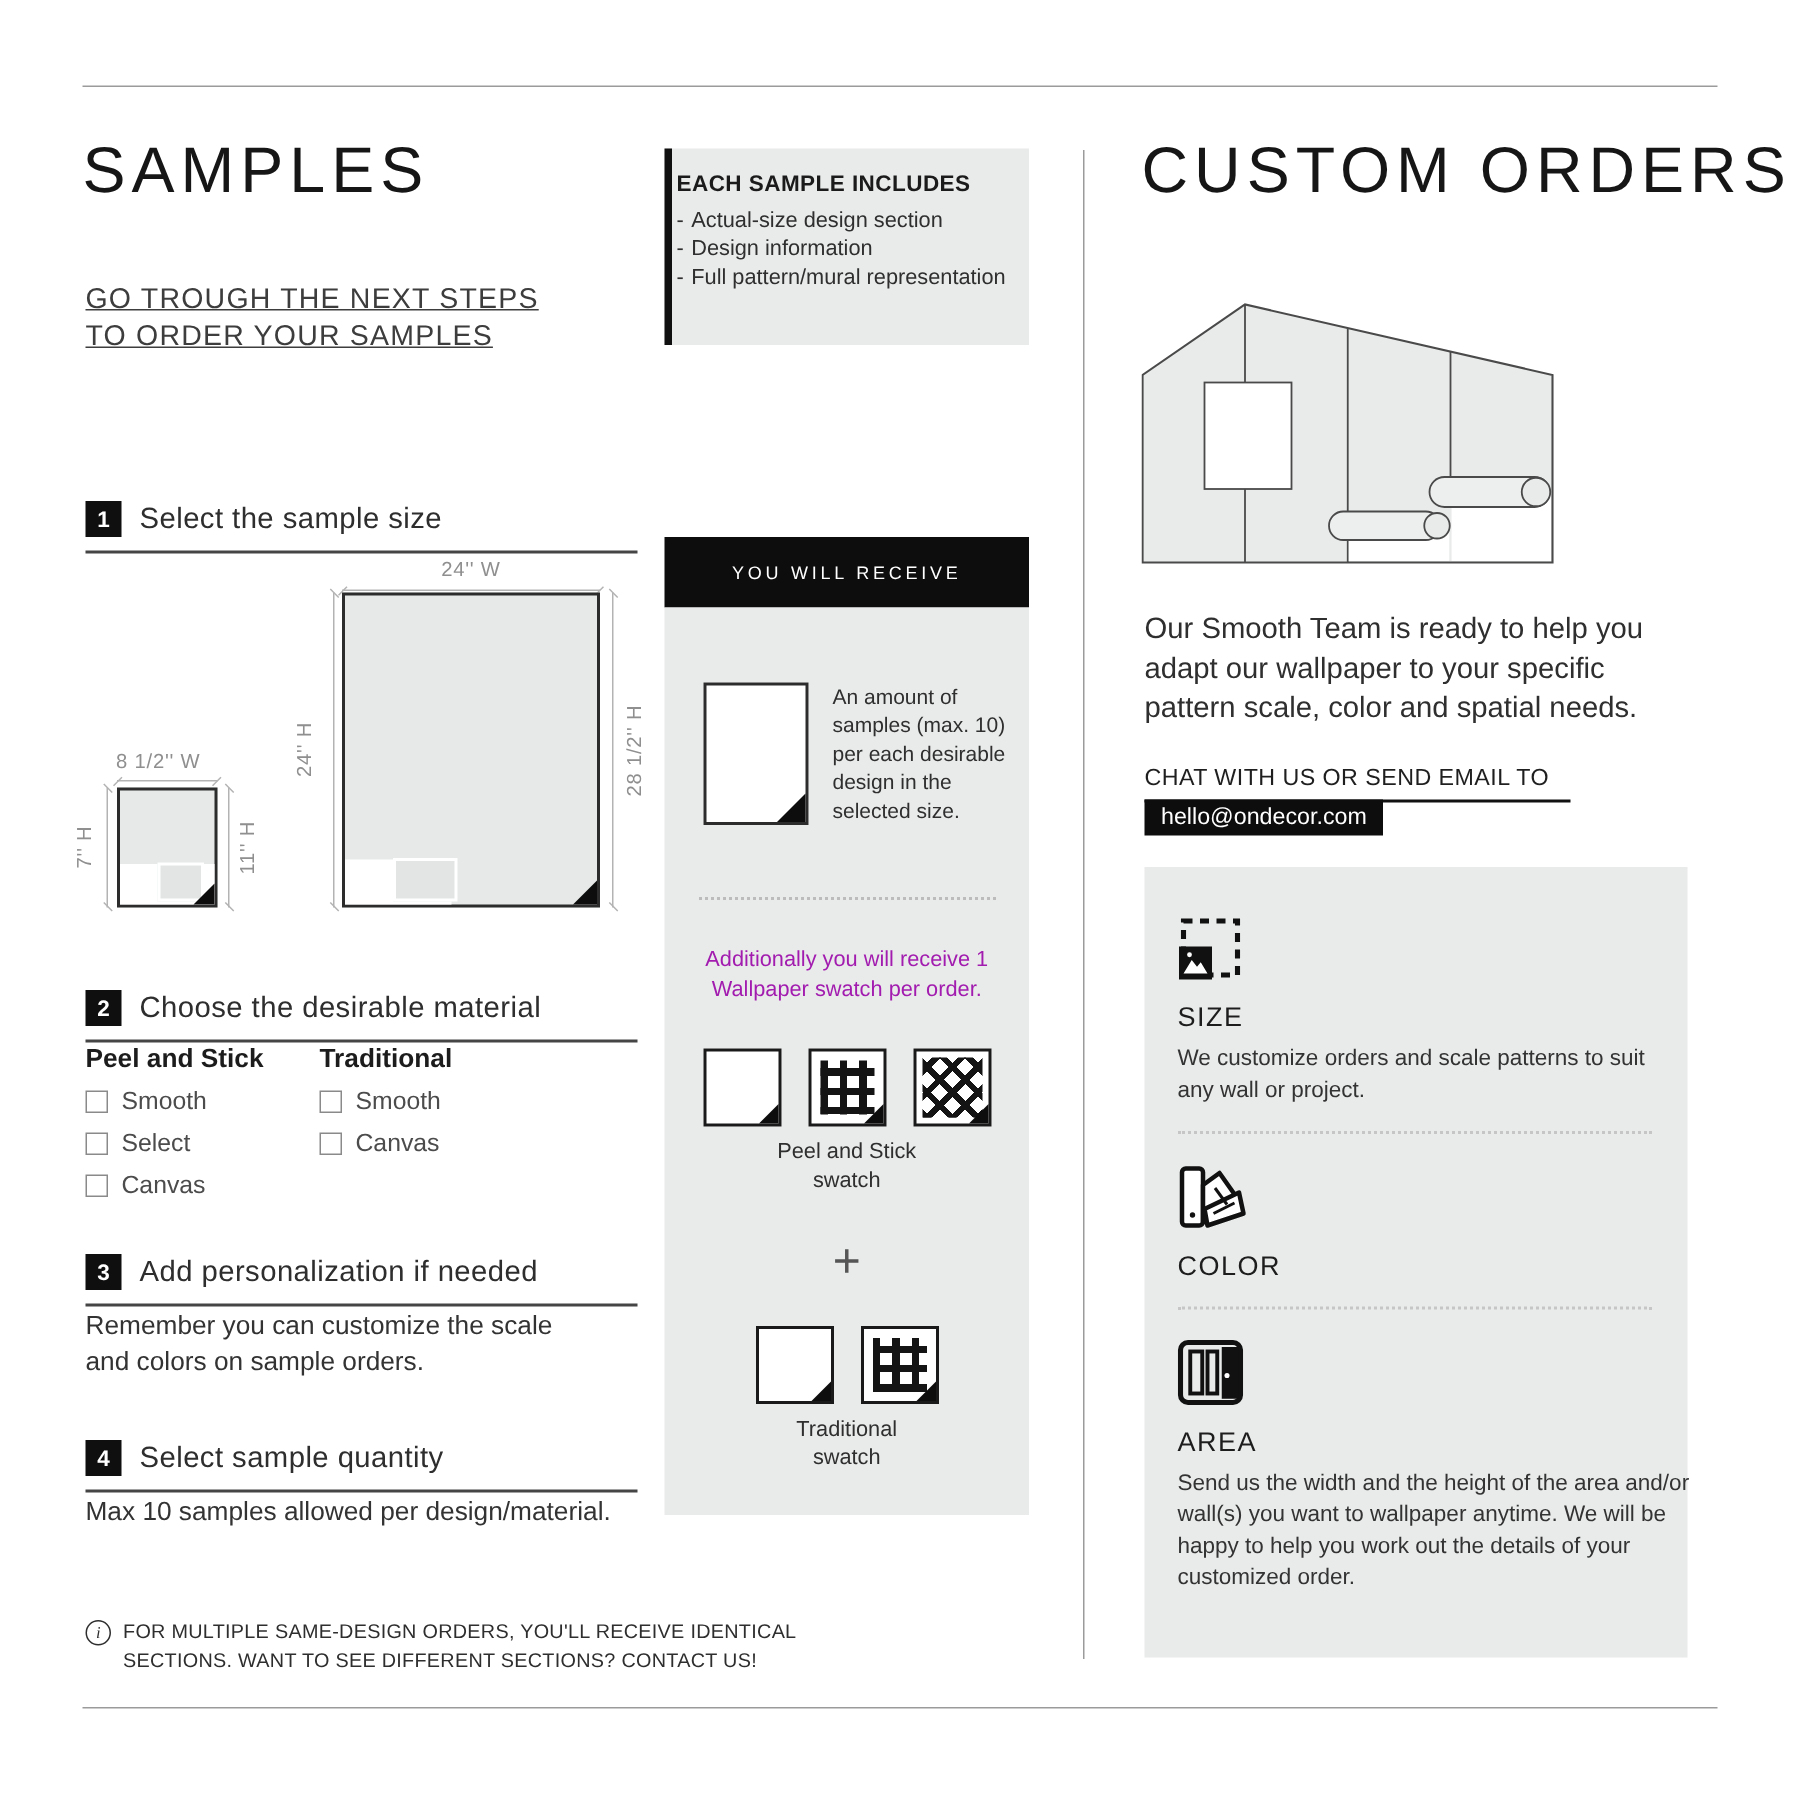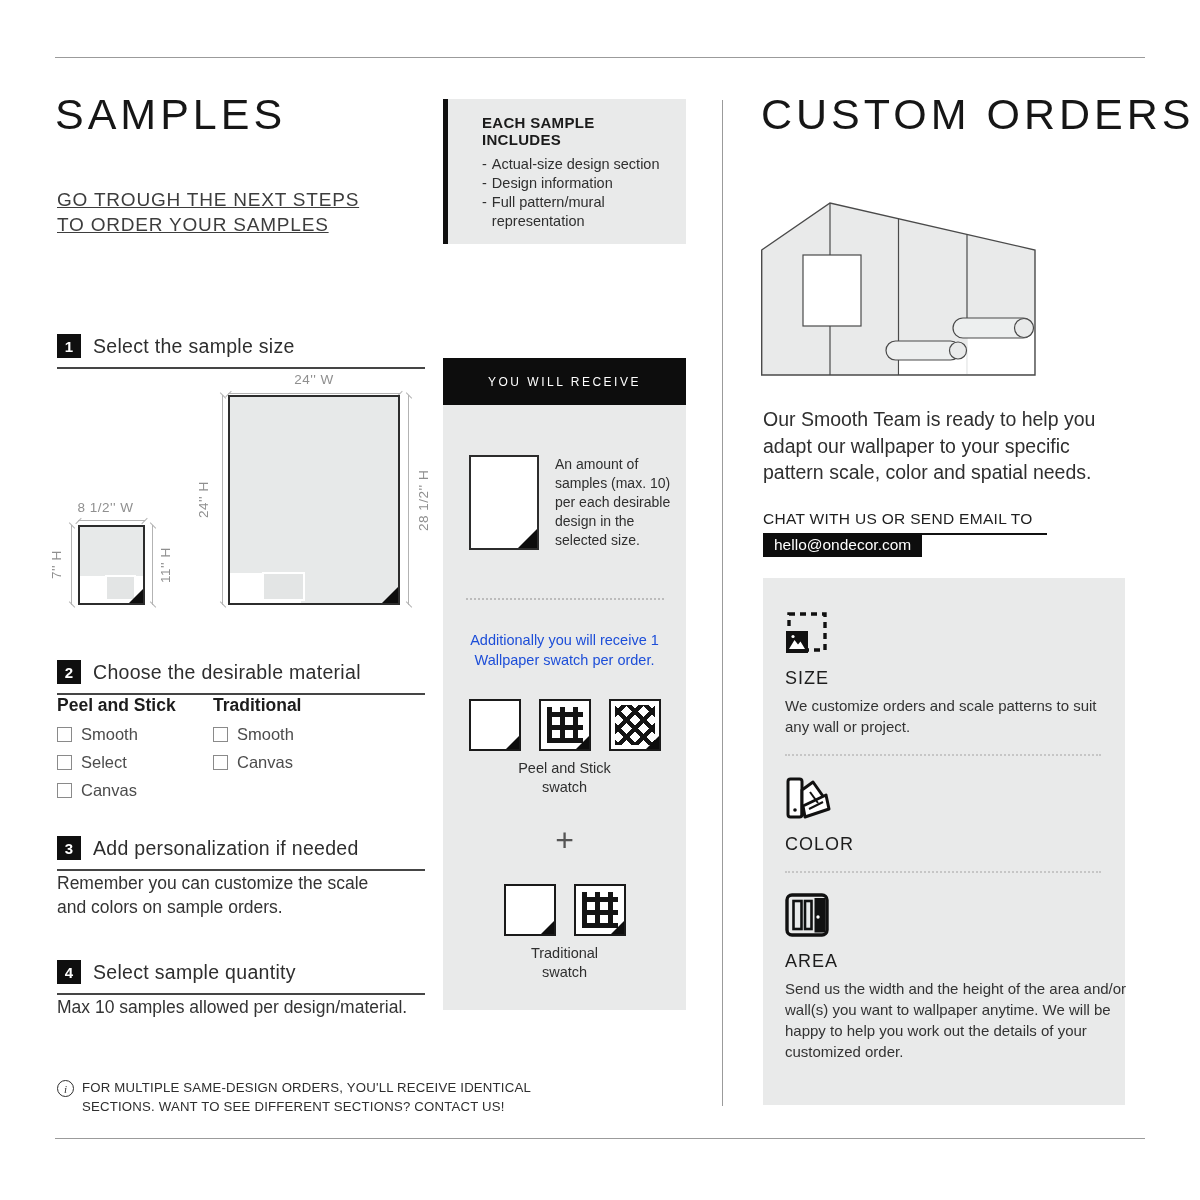--- a/index.html
+++ b/index.html
@@ -47,35 +47,35 @@
 
   
   .note{position:absolute;left:57px;top:1078px;width:500px;display:flex;gap:8px;}
   .info-circle{width:15px;height:15px;border:1.5px solid #2e2e2e;border-radius:50%;flex:0 0 auto;
                font-family:"Liberation Serif",serif;font-size:11px;font-style:italic;color:#2e2e2e;
                display:flex;align-items:center;justify-content:center;margin-top:2px;}
   .note-text{font-size:13.2px;letter-spacing:.2px;line-height:1.45;color:#2e2e2e;}
 
   
   .includes{position:absolute;left:443px;top:99px;width:243px;min-height:131px;box-sizing:border-box;
-            background:#e9eaea;border-left:5px solid #101010;padding:15px 12px 14px 34px;}
+            background:#e9eaea;border-left:5px solid #101010;padding:15px 12px 14px 3px;}
   .inc-title{font-size:15px;font-weight:bold;letter-spacing:.3px;color:#1b1b1b;margin-bottom:7px;}
   .inc-item{display:flex;gap:5px;font-size:14.5px;line-height:1.3;color:#2f2f2f;}
 
   
   .recv-header{position:absolute;left:443px;top:358px;width:243px;height:47px;background:#0d0d0d;
                color:#fff;display:flex;align-items:center;justify-content:center;
                font-size:12px;letter-spacing:2.5px;}
   .recv-body{position:absolute;left:443px;top:405px;width:243px;height:605px;background:#e9eaea;}
   .sample-row{display:flex;gap:16px;margin:50px 14px 0 26px;align-items:center;}
   .paper{width:70px;height:95px;background:#fff;border:2px solid #2c2c2c;position:relative;flex:0 0 auto;box-sizing:border-box;}
   .paper .pfold{position:absolute;right:0;bottom:0;width:0;height:0;border-left:19px solid transparent;border-bottom:19px solid #0d0d0d;}
   .sample-row-text{font-size:14px;line-height:1.36;color:#2f2f2f;width:124px;}
   .dotted{border-top:2px dotted #bcbcbc;width:198px;margin:48px auto 0;}
-  .additional{margin:30px auto 0;width:218px;text-align:center;font-size:14.5px;line-height:1.4;color:#1d4ed8;}
+  .additional{margin:30px auto 0;width:218px;text-align:center;font-size:14.5px;line-height:1.4;color:#a21caf;}
   .swatch-row{margin-top:28px;display:flex;justify-content:center;gap:18px;}
   .swatch{width:52px;height:52px;background:#fff;border:2px solid #1a1a1a;position:relative;box-sizing:border-box;}
   .swatch .sfold{position:absolute;right:0;bottom:0;width:0;height:0;border-left:13px solid transparent;border-bottom:13px solid #0d0d0d;}
   .pattern-grid{position:absolute;inset:6px;background-image:
       repeating-linear-gradient(0deg,#141414 0 5px,transparent 5px 13px),
       repeating-linear-gradient(90deg,#141414 0 5px,transparent 5px 13px);}
   .pattern-cross{position:absolute;inset:4px;background-image:
       repeating-linear-gradient(45deg,#141414 0 4px,transparent 4px 12px),
       repeating-linear-gradient(-45deg,#141414 0 4px,transparent 4px 12px);}
   .swatch-label{margin:8px auto 0;text-align:center;font-size:14.5px;line-height:1.35;color:#2f2f2f;}

